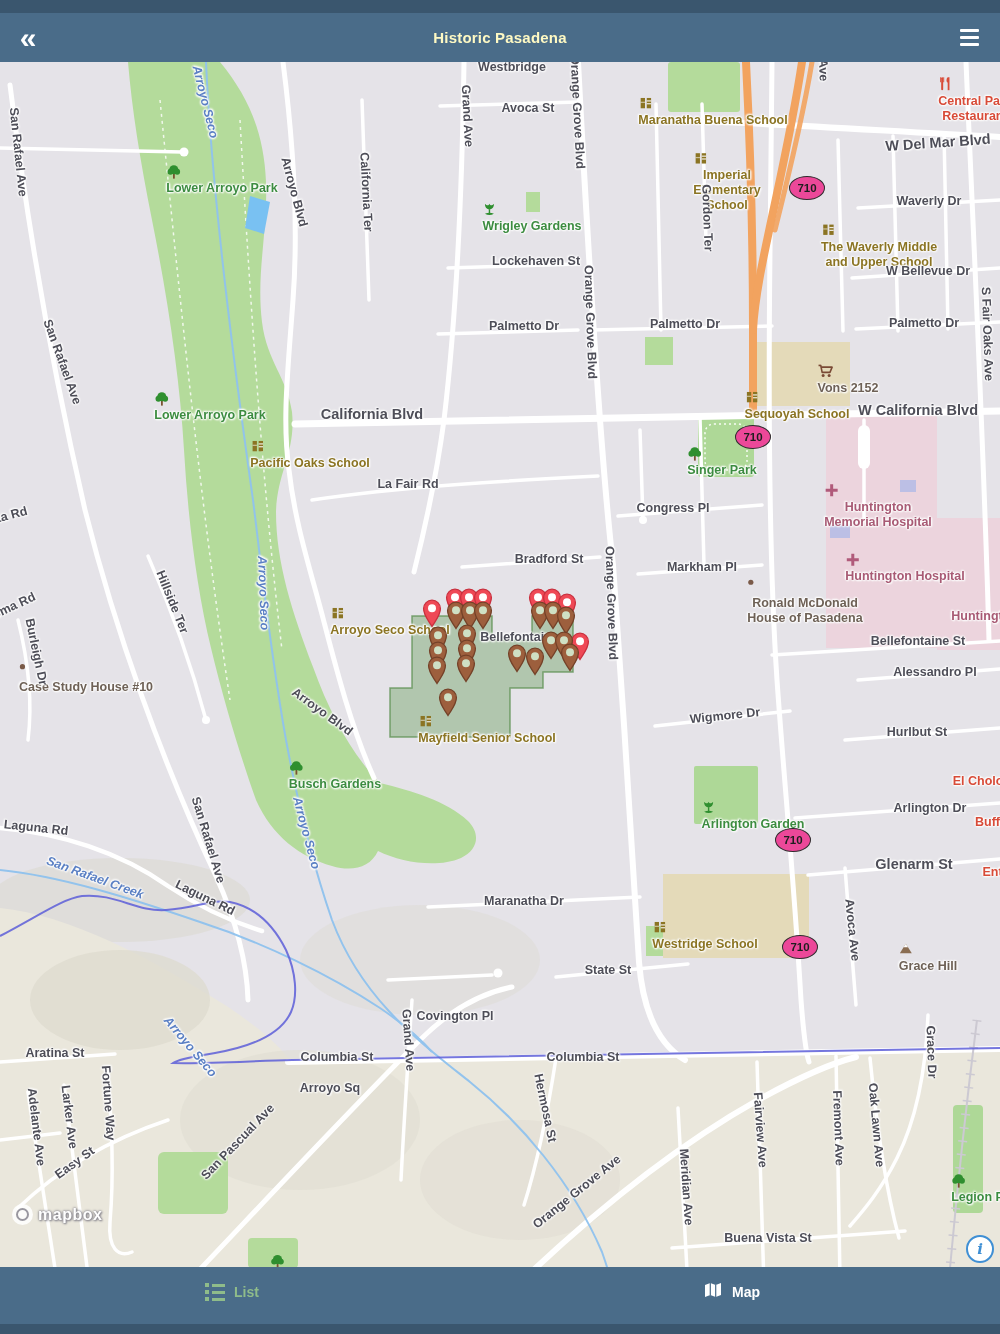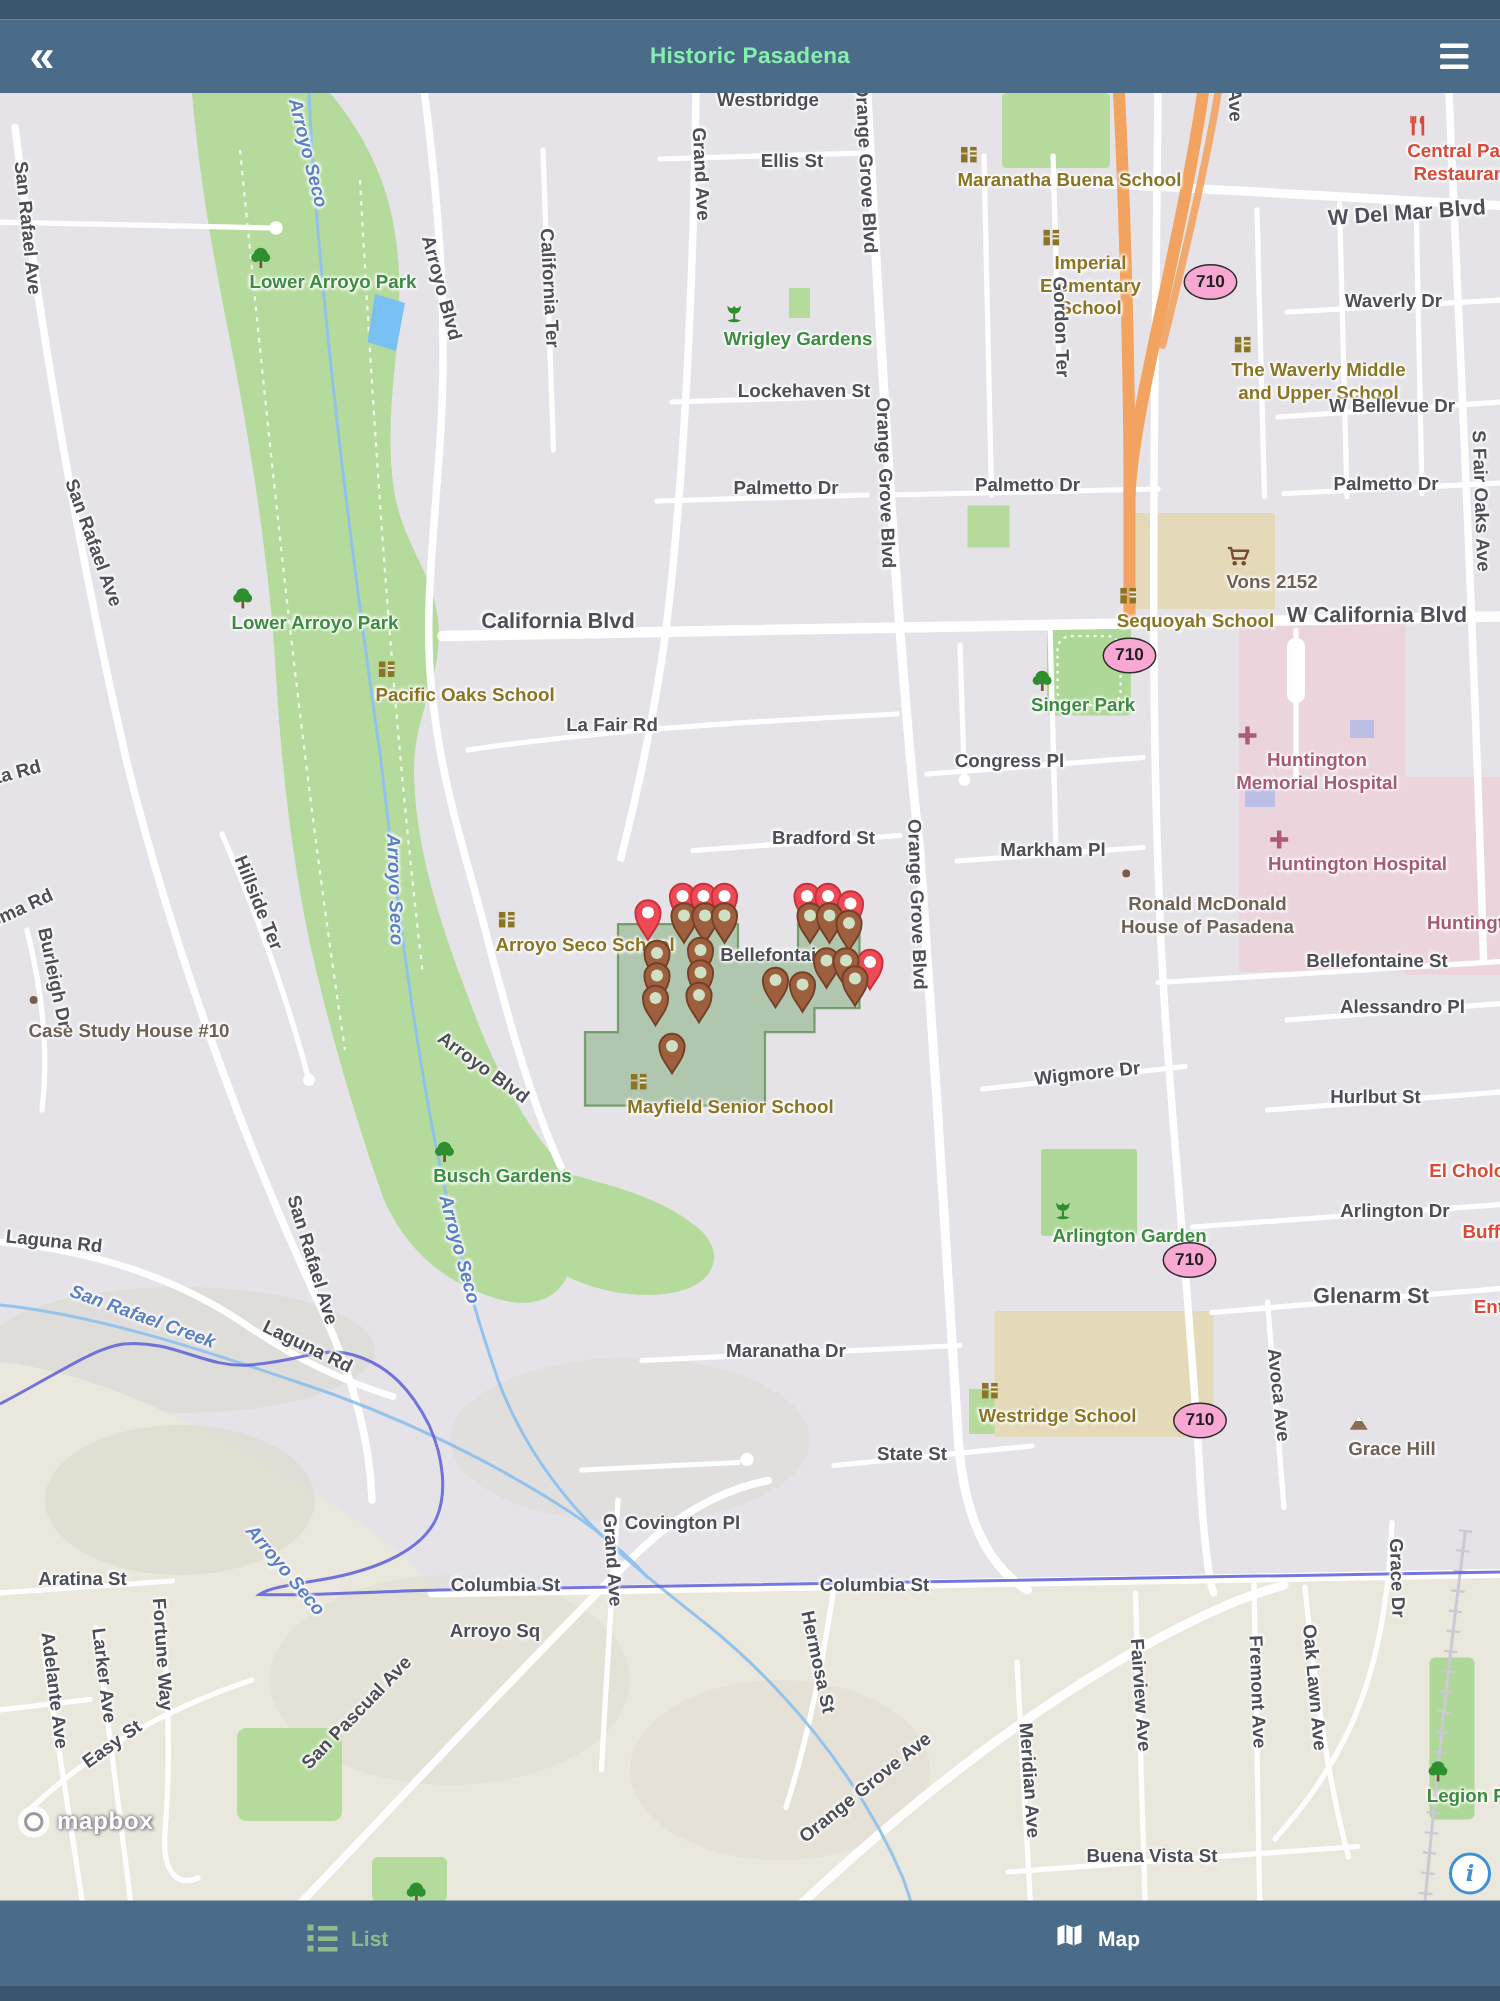--- a/index.html
+++ b/index.html
@@ -2,21 +2,21 @@
 <html><head>
 <meta charset="utf-8">
 <style>
   html,body{margin:0;padding:0;}
   body{width:1000px;height:1334px;overflow:hidden;position:relative;
        font-family:"Liberation Sans","DejaVu Sans",sans-serif;background:#e5e3e8;}
   
   .statusbar{position:absolute;top:0;left:0;width:1000px;height:13px;background:#3a566e;z-index:40;}
   .topbar{position:absolute;top:13px;left:0;width:1000px;height:49px;background:#4a6c89;z-index:40;
           display:flex;align-items:center;justify-content:center;}
-  .topbar .title{color:#86efac;font-size:15px;font-weight:700;letter-spacing:.2px;}
+  .topbar .title{color:#fef9c3;font-size:15px;font-weight:700;letter-spacing:.2px;}
   .backbtn{position:absolute;left:8px;top:0;height:49px;width:40px;display:flex;align-items:center;justify-content:center;
            color:#fff;font-size:30px;font-weight:700;cursor:pointer;line-height:1;}
   .menubtn{position:absolute;right:14px;top:0;height:49px;width:34px;display:flex;flex-direction:column;gap:4px;
            align-items:center;justify-content:center;cursor:pointer;}
   .menubtn i{display:block;width:19px;height:3px;background:#fff;border-radius:1px;}
   .bottombar{position:absolute;left:0;top:1267px;width:1000px;height:67px;background:#4a6c89;z-index:40;}
   .bottombar::after{content:"";position:absolute;left:0;bottom:0;width:100%;height:10px;background:#3a566e;}
   .tab{position:absolute;top:8px;height:34px;display:flex;align-items:center;gap:9px;cursor:pointer;}
   .tab-list{left:205px;}
   .tab-map{left:703px;}
@@ -35,21 +35,21 @@
        text-shadow:0 0 2px #fff,0 0 2px #fff,0 0 3px #fff,1px 1px 2px #fff,-1px -1px 2px #fff;}
   .lbl.big .ltxt{font-size:14.5px;}
   .street{color:#4e4e58;}
   .water{color:#5b80c4;font-style:italic;}
   .park{color:#3c8c40;}
   .school{color:#8b7423;}
   .hospital{color:#a85a74;}
   .poi-red{color:#d84b38;}
   .poi-gray{color:#6e6156;}
   .licon{height:16px;display:flex;align-items:center;justify-content:center;}
-  .shield{position:absolute;transform:translate(-50%,-50%);width:34px;height:22px;background:#f9a8d4;
+  .shield{position:absolute;transform:translate(-50%,-50%);width:34px;height:22px;background:#ec4899;
           border:1.7px solid #2e2e2e;border-radius:50%;display:flex;align-items:center;justify-content:center;
           font-size:11.5px;font-weight:700;color:#1e1e1e;z-index:11;}
   .pin{position:absolute;width:24px;height:31px;margin-left:-12px;margin-top:-11px;z-index:20;cursor:pointer;}
   
   .mapbox-logo{position:absolute;left:12px;top:1204px;display:flex;align-items:center;gap:5px;z-index:30;}
   .mapbox-logo .ring{width:21px;height:21px;border-radius:50%;background:rgba(255,255,255,.85);
                      display:flex;align-items:center;justify-content:center;}
   .mapbox-logo .ring b{width:9px;height:9px;border:2.5px solid #9a98a0;border-radius:50%;display:block;}
   .mapbox-logo .word{color:#fff;font-size:16px;font-weight:700;letter-spacing:.5px;
                      text-shadow:0 0 2px #8a8890,0 0 3px #8a8890,1px 1px 2px #8a8890;}
@@ -198,21 +198,21 @@
       <div class="lbl water" style="left: 205px; top: 102px; transform: translate(-50%, -50%) rotate(76deg);"><div class="ltxt">Arroyo Seco</div></div>
       <div class="lbl park" style="left: 222px; top: 180px;"><div class="licon"><svg width="15" height="16" viewBox="0 0 14 16">
             <rect x="6.2" y="8" width="1.8" height="6.5" fill="#7a5230"></rect>
             <circle cx="7" cy="5.6" r="4.6" fill="#2f8f2f"></circle>
             <circle cx="3.6" cy="7.6" r="2.9" fill="#2f8f2f"></circle>
             <circle cx="10.4" cy="7.6" r="2.9" fill="#2f8f2f"></circle>
           </svg></div><div class="ltxt">Lower Arroyo Park</div></div>
       <div class="lbl street" style="left: 294px; top: 192px; transform: translate(-50%, -50%) rotate(75deg);"><div class="ltxt">Arroyo Blvd</div></div>
       <div class="lbl street" style="left: 366px; top: 192px; transform: translate(-50%, -50%) rotate(87deg);"><div class="ltxt">California Ter</div></div>
       <div class="lbl street" style="left: 467px; top: 116px; transform: translate(-50%, -50%) rotate(87deg);"><div class="ltxt">Grand Ave</div></div>
-      <div class="lbl street" style="left: 528px; top: 108px;"><div class="ltxt">Ellis St</div></div>
+      <div class="lbl street" style="left: 528px; top: 108px;"><div class="ltxt">Avoca St</div></div>
       <div class="lbl street" style="left: 577px; top: 112px; transform: translate(-50%, -50%) rotate(87deg);"><div class="ltxt">Orange Grove Blvd</div></div>
       <div class="lbl school" style="left: 713px; top: 112px;"><div class="licon"><svg width="15" height="14" viewBox="0 0 16 14">
             <rect x="2.5" y="1.5" width="4.6" height="11" fill="#8b7423"></rect>
             <rect x="9" y="1.5" width="4.6" height="11" fill="#8b7423"></rect>
             <rect x="9" y="4" width="4.6" height="1.3" fill="#fff" opacity=".85"></rect>
             <rect x="9" y="7" width="4.6" height="1.3" fill="#fff" opacity=".85"></rect>
             <rect x="2.5" y="5.5" width="4.6" height="1.3" fill="#fff" opacity=".55"></rect>
           </svg></div><div class="ltxt">Maranatha Buena School</div></div>
       <div class="lbl street" style="left: 823px; top: 70px; transform: translate(-50%, -50%) rotate(88deg);"><div class="ltxt">Ave</div></div>
       <div class="lbl poi-red" style="left: 975px; top: 100px;"><div class="licon"><svg width="13" height="14" viewBox="0 0 13 14">

